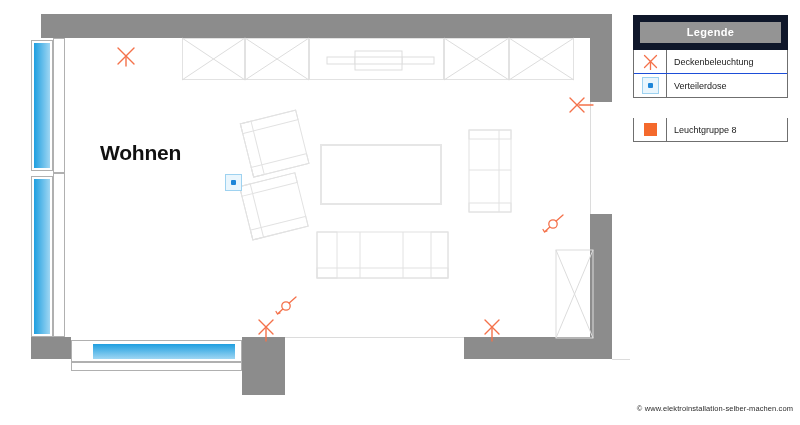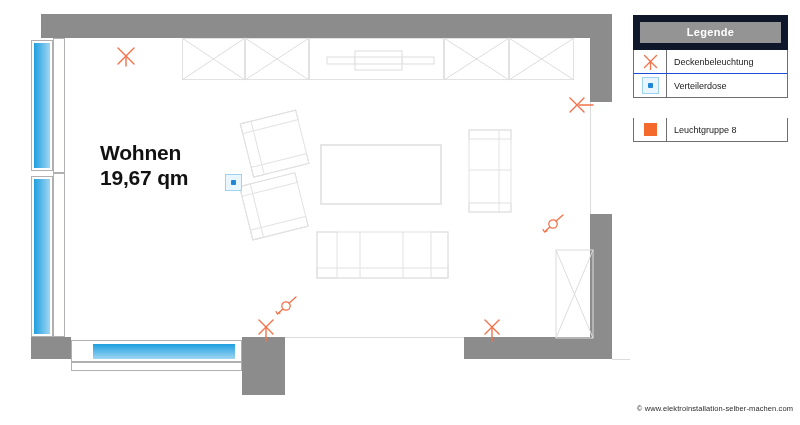--- a/index.html
+++ b/index.html
@@ -145,21 +145,20 @@
       </g>
 
       <g stroke="#dcdcdc" stroke-width="1" fill="none">
         <rect x="551" y="250" width="37" height="88"></rect>
         <path d="M551 250 L588 338 M588 250 L551 338"></path>
       </g>
     </svg>
 
     <div class="roomlabel" style="left:95px;top:141px;">
       <div class="l1">Wohnen</div>
-      <div class="l2">19,67 qm</div>
     </div>
 
     <div class="sym" style="left:110px;top:44px;">
       <svg width="22" height="22" viewBox="0 0 22 22">
         <g stroke="#f4714a" stroke-width="1.4" fill="none" stroke-linecap="round">
           <path d="M3 4 L19 20 M19 4 L3 20"></path>
           <path d="M11 12 L11 22"></path>
         </g>
       </svg>
     </div>

